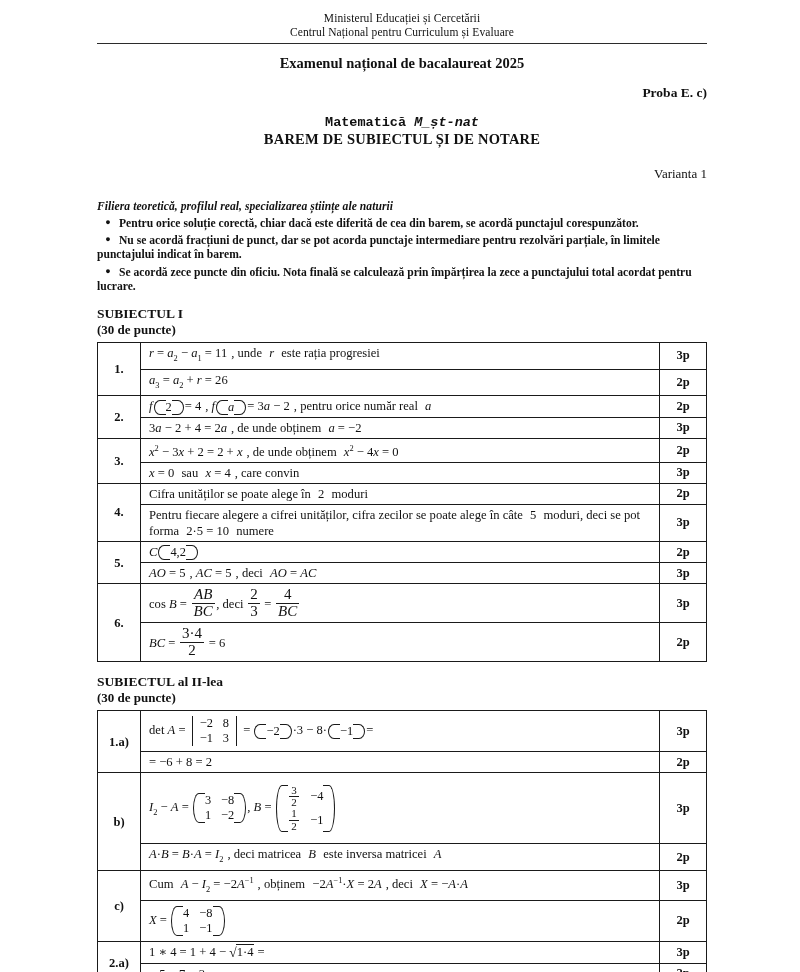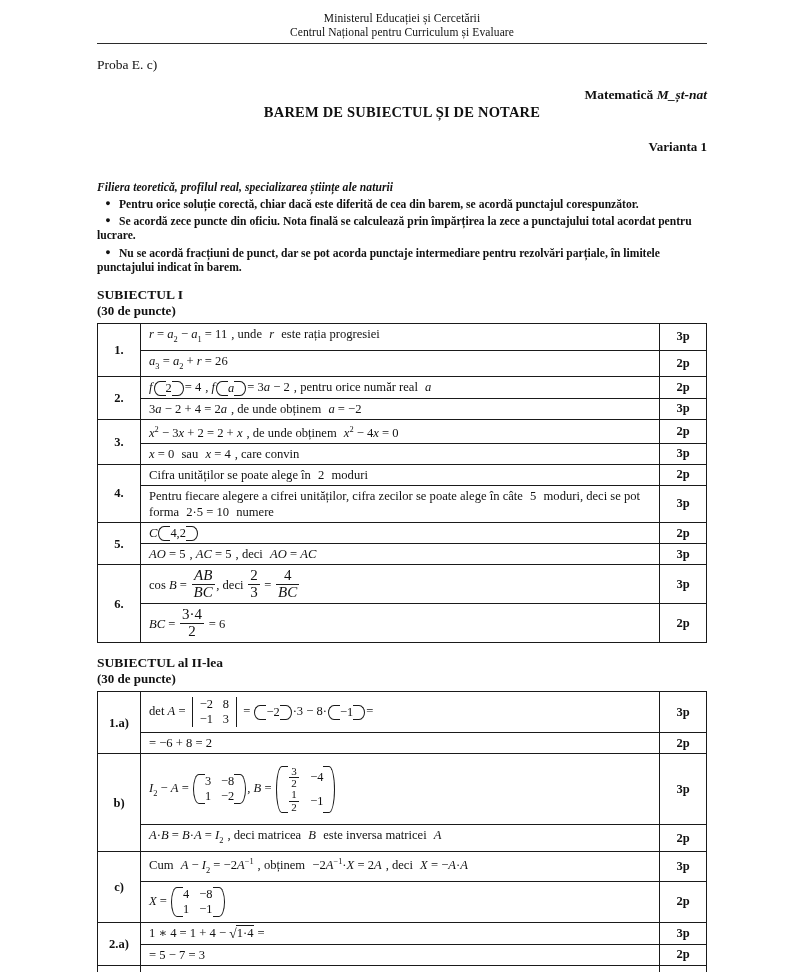--- a/index.html
+++ b/index.html
@@ -35,54 +35,55 @@
     border-top: 1.6px solid #2b2b2b;
     margin: 4px 0 0 0;
   }
   .exam-title {
     text-align: center;
     font-weight: bold;
     font-size: 14.5px;
     margin-top: 11px;
   }
   .proba {
-    text-align: left;
-    font-weight: normal;
+    text-align: right;
+    font-weight: bold;
     font-size: 13.5px;
     margin-top: 13px;
   }
   .subject-line {
-    text-align: right;
+    text-align: center;
     font-weight: bold;
     font-size: 13.5px;
     margin-top: 14px;
+    font-family: Liberation Mono, monospace;
   }
   .subject-line .ital {
     font-style: italic;
   }
   .barem-line {
     text-align: center;
     font-weight: bold;
     font-size: 14.5px;
     margin-top: 1px;
     letter-spacing: .2px;
   }
   .varianta {
     text-align: right;
-    font-weight: bold;
+    font-weight: normal;
     font-size: 13px;
     margin-top: 18px;
   }
 
   
   .filiera {
     font-style: italic;
     font-weight: bold;
     font-size: 11.6px;
-    margin-top: 26px;
+    margin-top: 18px;
     letter-spacing: .05px;
   }
   .bullet-list {
     margin: 1px 0 8px 0;
     padding: 0;
     list-style: none;
     font-weight: bold;
     font-size: 11.6px;
     line-height: 15px;
   }
@@ -220,30 +221,31 @@
 <body>
 
 <div class="page">
 
   <div>
     <div class="ministry">Ministerul Educației și Cercetării</div>
     <div class="ministry">Centrul Național pentru Curriculum și Evaluare</div>
   </div>
   <hr class="rule">
 
+  <div class="exam-title">Examenul național de bacalaureat 2025</div>
   <div class="proba">Proba E. c)</div>
   <div class="subject-line"><span>Matematică </span><span class="ital">M_șt-nat</span></div>
   <div class="barem-line">BAREM DE SUBIECTUL ȘI DE NOTARE</div>
   <div class="varianta">Varianta 1</div>
 
   <div class="filiera">Filiera teoretică, profilul real, specializarea științe ale naturii</div>
   <ul class="bullet-list">
     <li><span class="bl">●</span><span class="bt">Pentru orice soluție corectă, chiar dacă este diferită de cea din barem, se acordă punctajul corespunzător.</span></li>
+    <li><span class="bl">●</span><span class="bt">Nu se acordă fracțiuni de punct, dar se pot acorda punctaje intermediare pentru rezolvări parțiale, în limitele punctajului indicat în barem.</span></li>
     <li><span class="bl">●</span><span class="bt">Se acordă zece puncte din oficiu. Nota finală se calculează prin împărțirea la zece a punctajului total acordat pentru lucrare.</span></li>
-    <li><span class="bl">●</span><span class="bt">Nu se acordă fracțiuni de punct, dar se pot acorda punctaje intermediare pentru rezolvări parțiale, în limitele punctajului indicat în barem.</span></li>
   </ul>
 
   <div class="sec-head">
     <span>SUBIECTUL I</span>
     <span class="pts">(30 de puncte)</span>
   </div>
 
   <table class="barem">
 
     <tbody>

